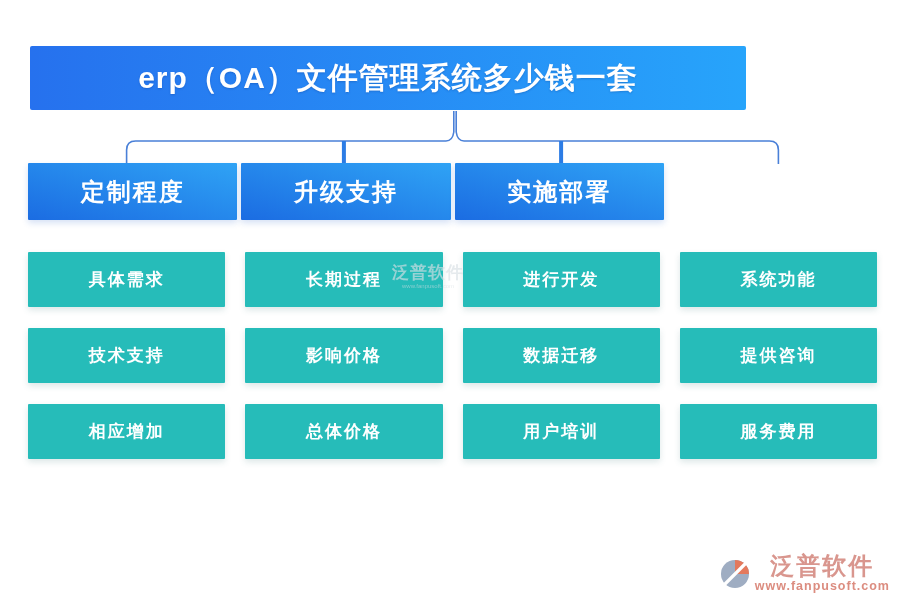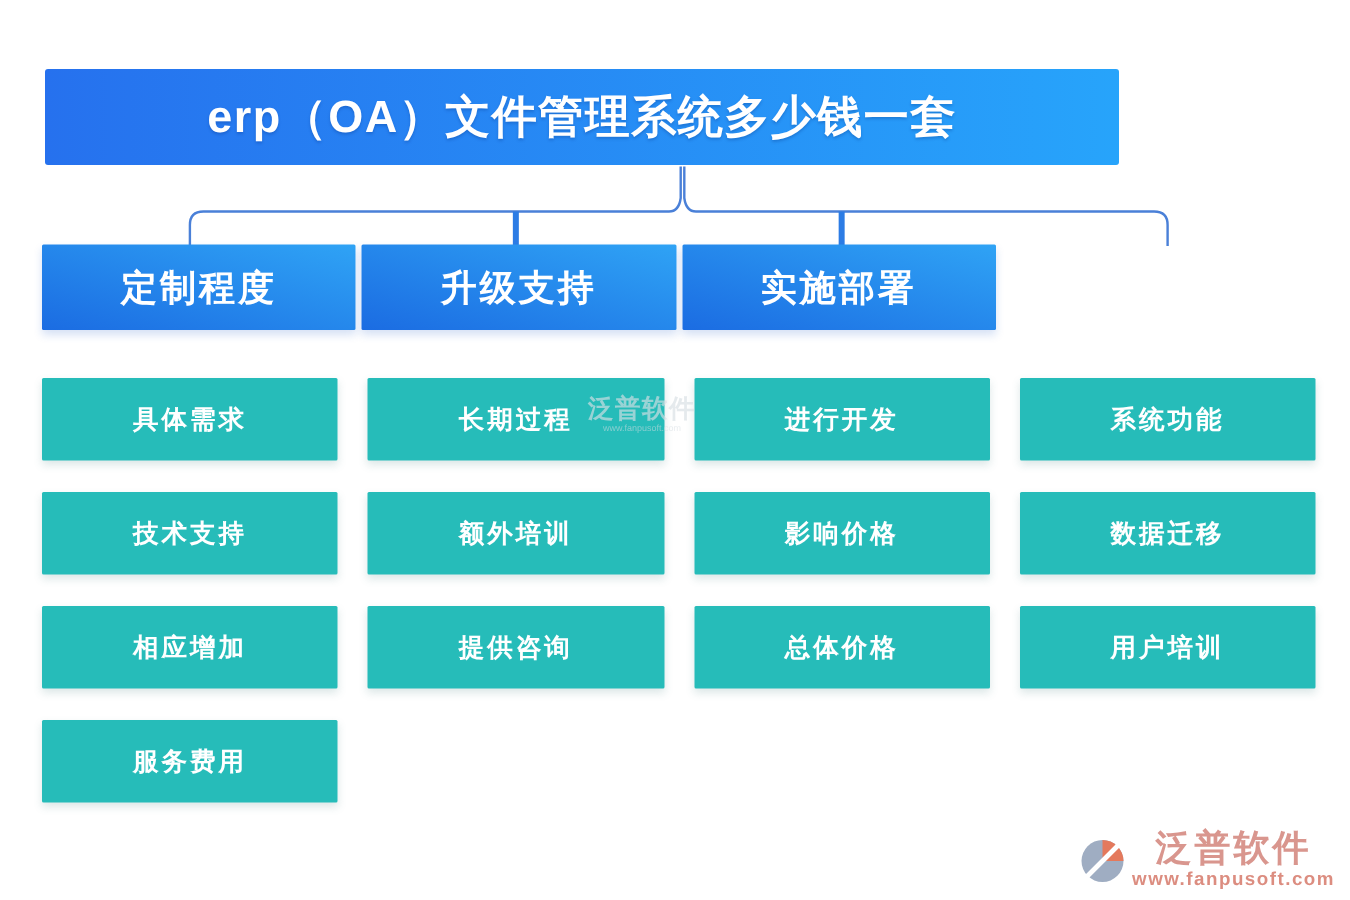--- a/index.html
+++ b/index.html
@@ -119,27 +119,26 @@
     <div class="cat-header">实施部署</div>
   </div>
 
   <div class="node-grid">
     <div class="node">具体需求</div>
     <div class="node">长期过程</div>
     <div class="node">进行开发</div>
 
     <div class="node">系统功能</div>
     <div class="node">技术支持</div>
-    <div class="node">额外培训</div>
 
     <div class="node">影响价格</div>
     <div class="node">数据迁移</div>
+    <div class="node">提供咨询</div>
+
     <div class="node">相应增加</div>
-
-    <div class="node">提供咨询</div>
     <div class="node">总体价格</div>
     <div class="node">用户培训</div>
     <div class="node">服务费用</div>
   </div>
 
   <div class="watermark">
     <span>泛普软件</span>
     <span class="wm-url">www.fanpusoft.com</span>
   </div>
 

